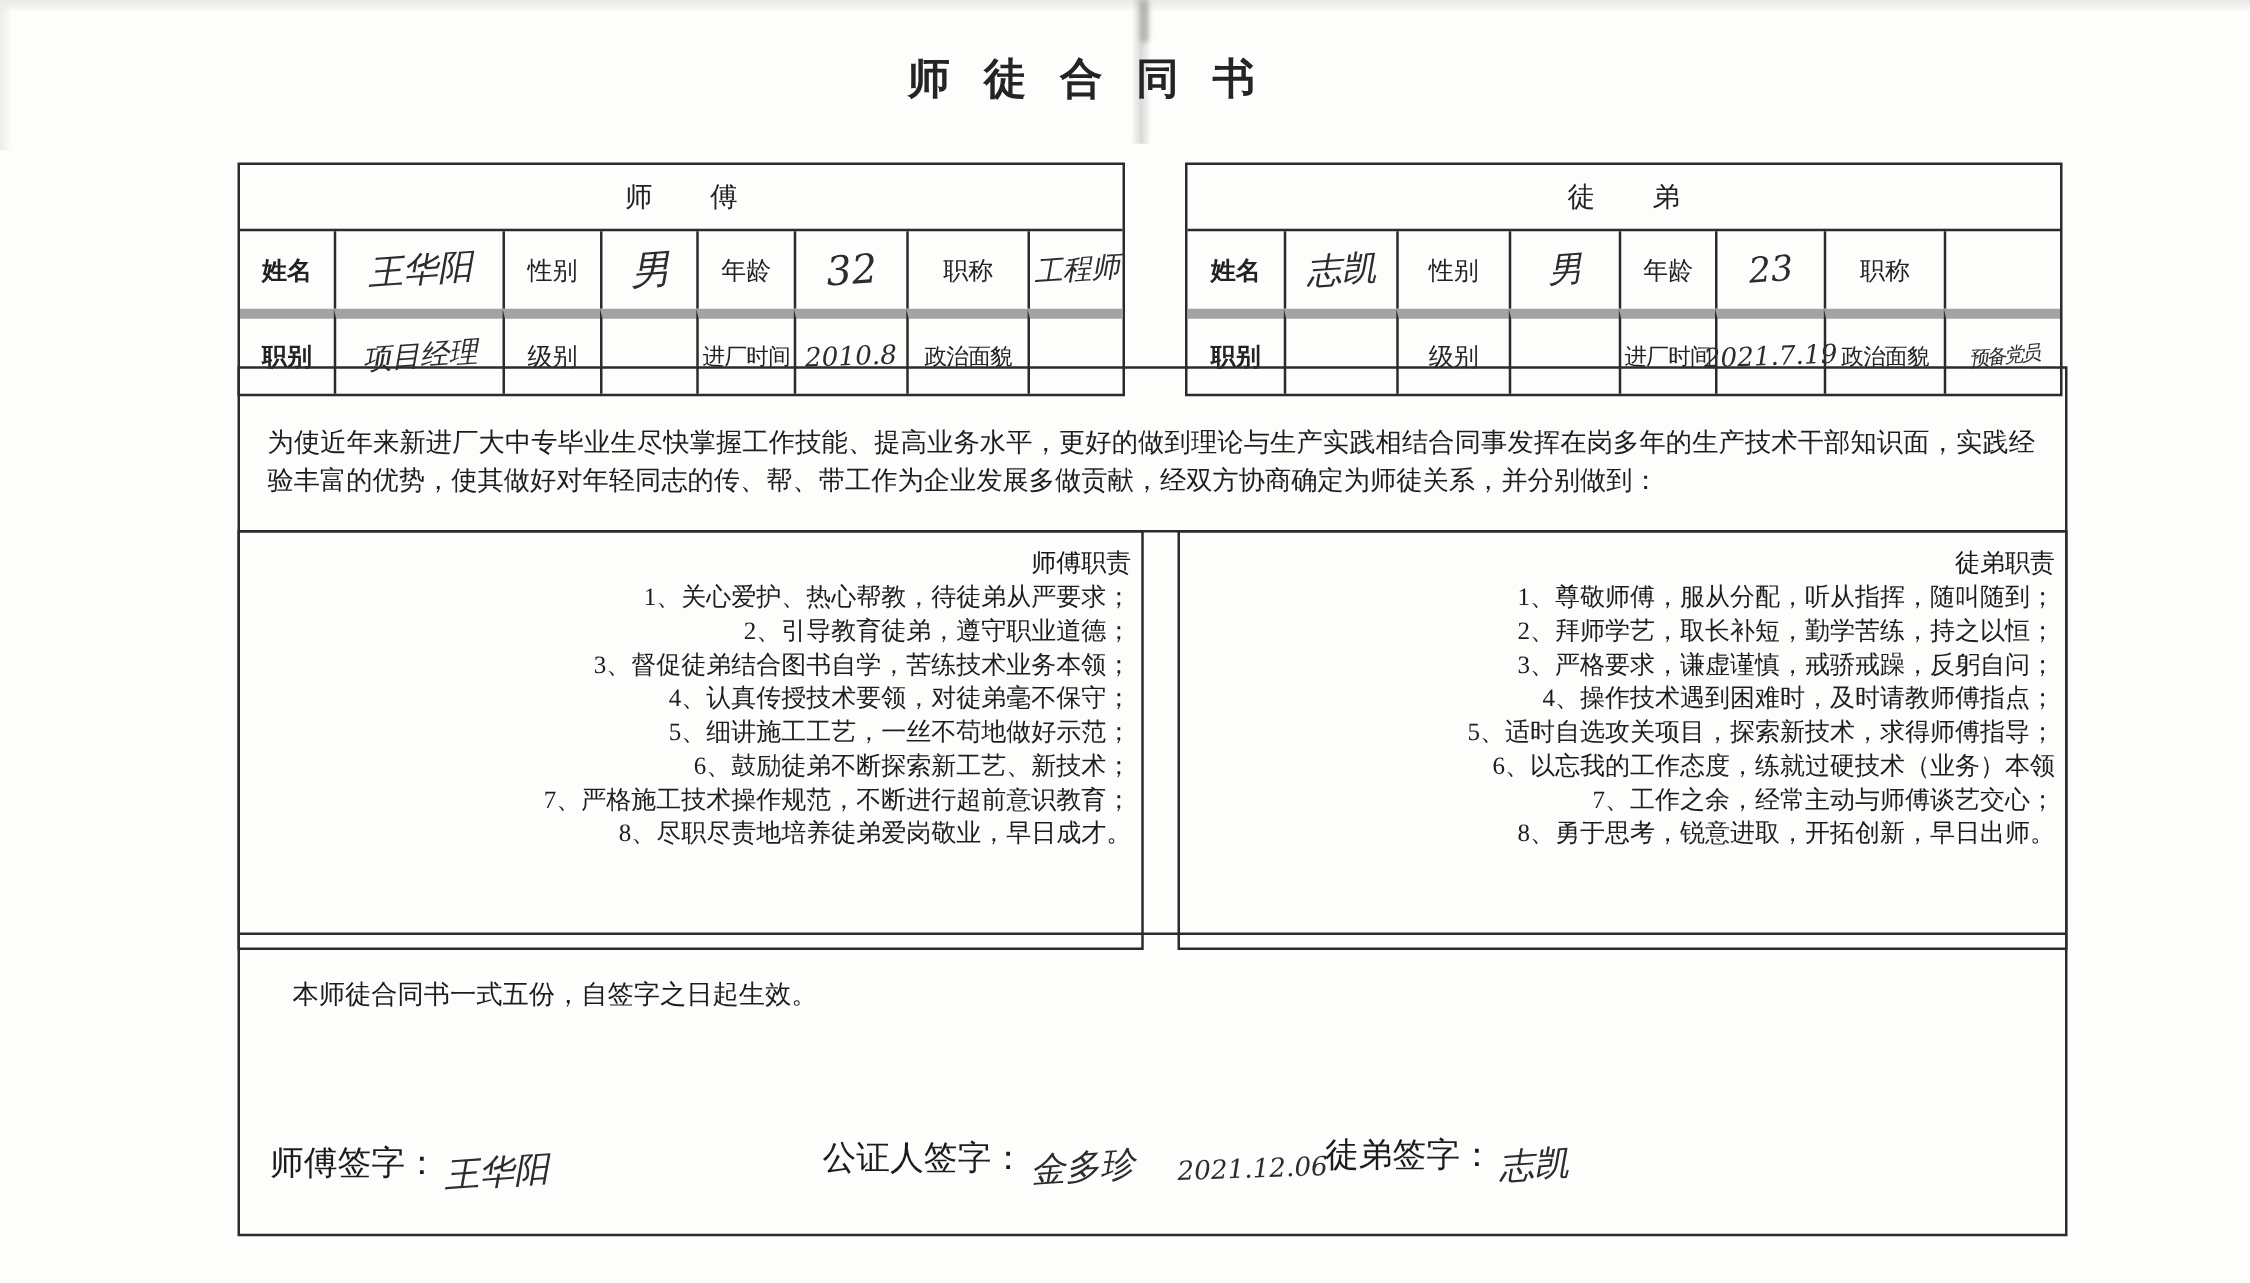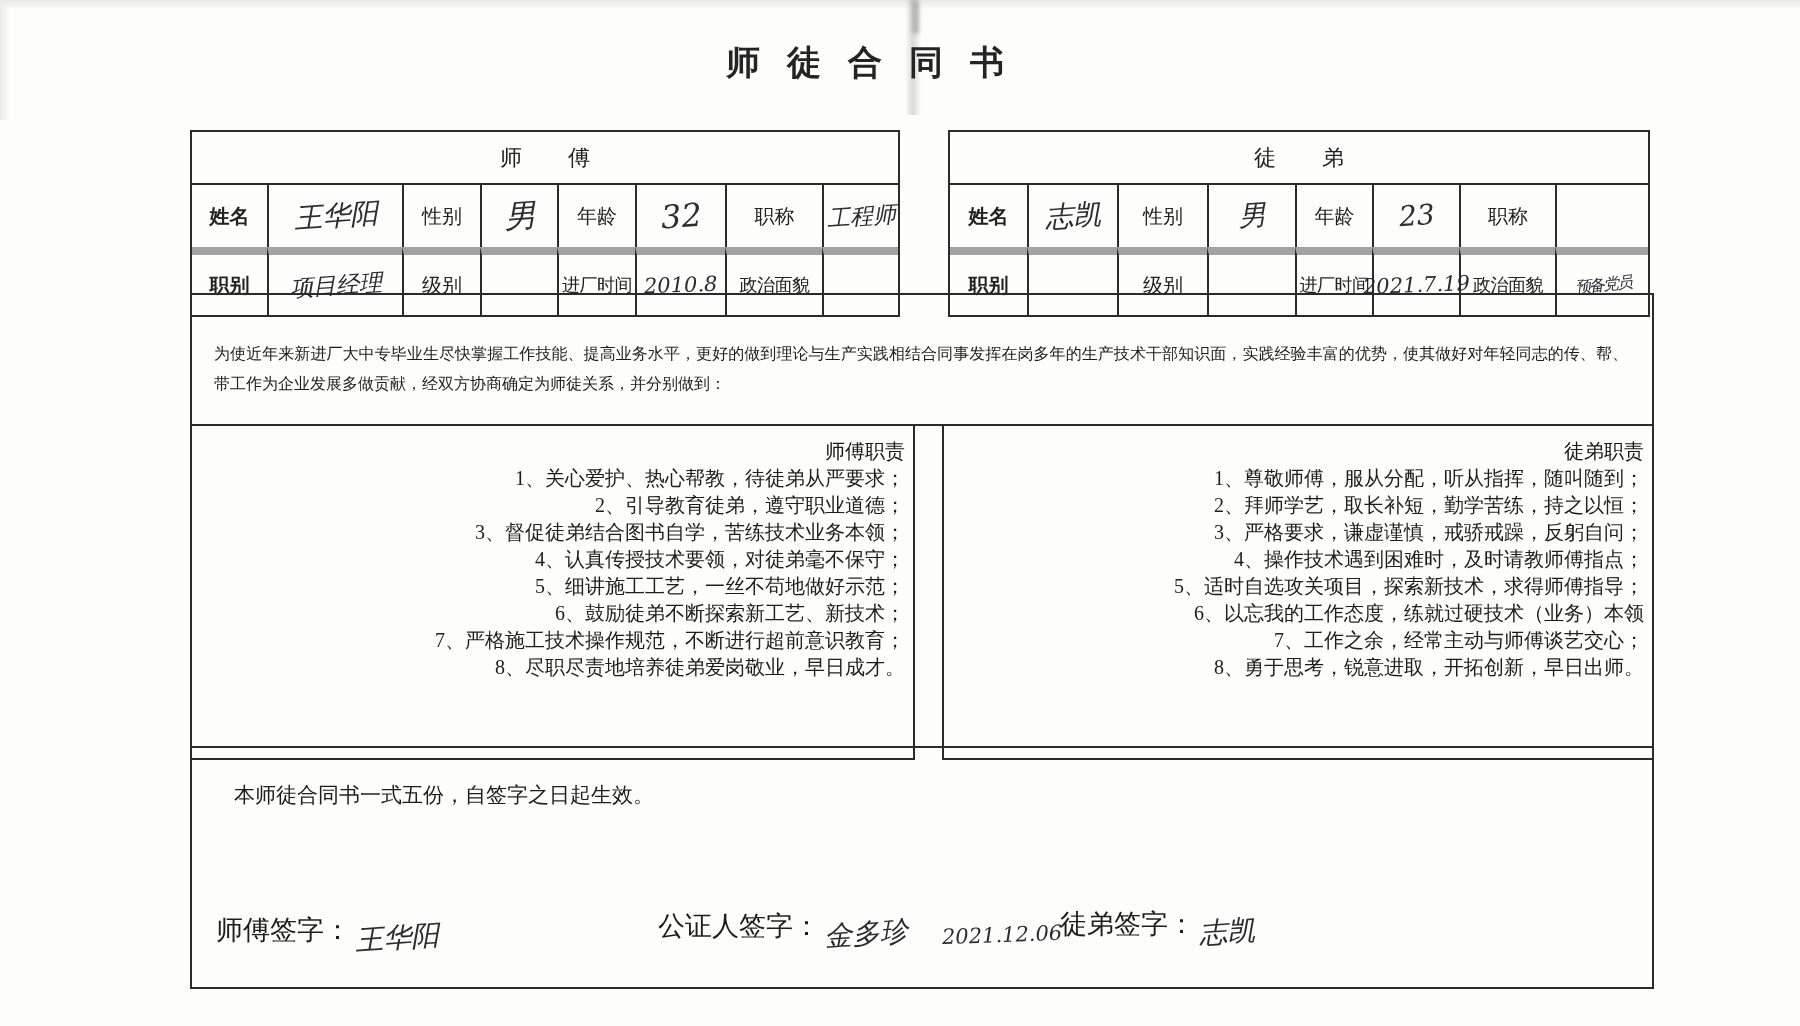--- a/index.html
+++ b/index.html
@@ -38,21 +38,21 @@
   .hw-xl{font-size:32px;}
   .hw-lg{font-size:28px;}
   .hw-md{font-size:23px;}
   .hw-num{font-size:21px;transform:rotate(-2deg);}
   .hw-sm{font-size:16px;transform:rotate(-6deg);letter-spacing:-2px;}
 
   
   .outer-box{position:absolute;left:190px;top:293px;width:1460px;height:692px;
         border:2px solid #2b2b2b;box-sizing:content-box;}
   .intro-sec{height:131px;border-bottom:2px solid #2b2b2b;padding:44px 24px 0 22px;box-sizing:border-box;
-        font-size:16px;line-height:30px;color:#1d1d1d;text-align:justify;}
+        font-size:21px;line-height:30px;color:#1d1d1d;text-align:justify;}
   .duties-band{position:relative;height:320px;border-bottom:2px solid #2b2b2b;}
   .duty-box{position:absolute;top:-2px;height:320px;border:2px solid #2b2b2b;
         padding:12px 8px 0 8px;box-sizing:content-box;text-align:right;}
   .duty-box-left{left:-2px;width:705px;}
   .duty-box-right{left:750px;right:-2px;}
   .duty-title{font-size:20px;color:#171717;line-height:27px;}
   .duty-item{font-size:20px;color:#1d1d1d;line-height:27px;white-space:nowrap;}
 
   .bottom-sec{position:relative;height:235px;}
   .copies-note{position:absolute;left:42px;top:33px;font-size:21px;color:#1c1c1c;}

